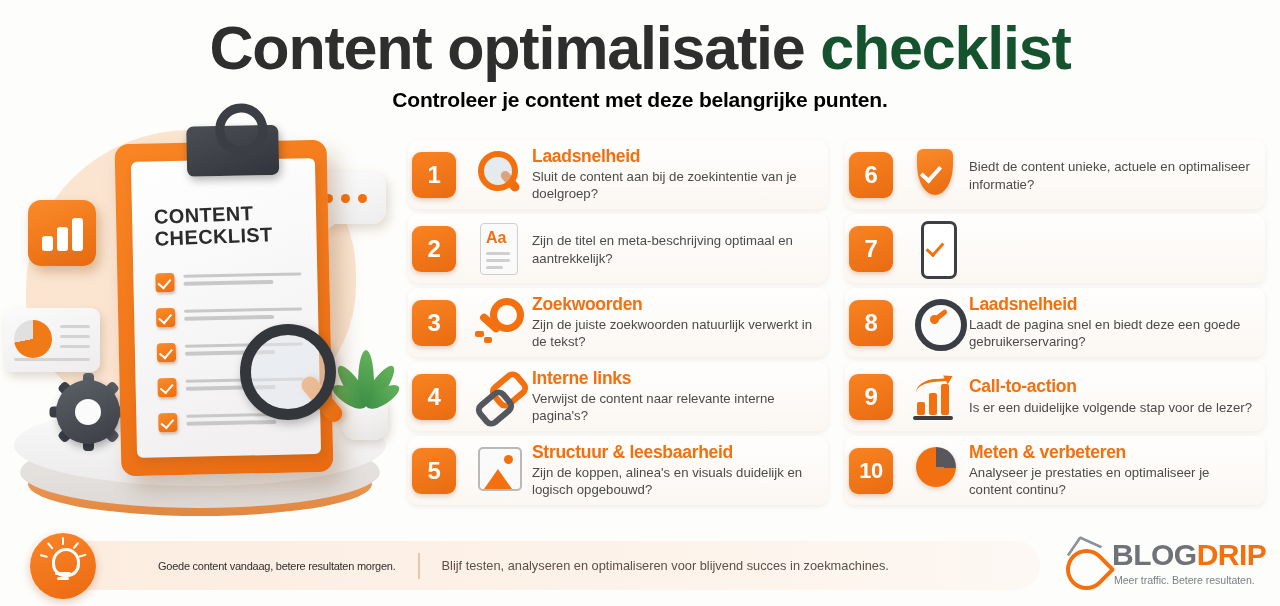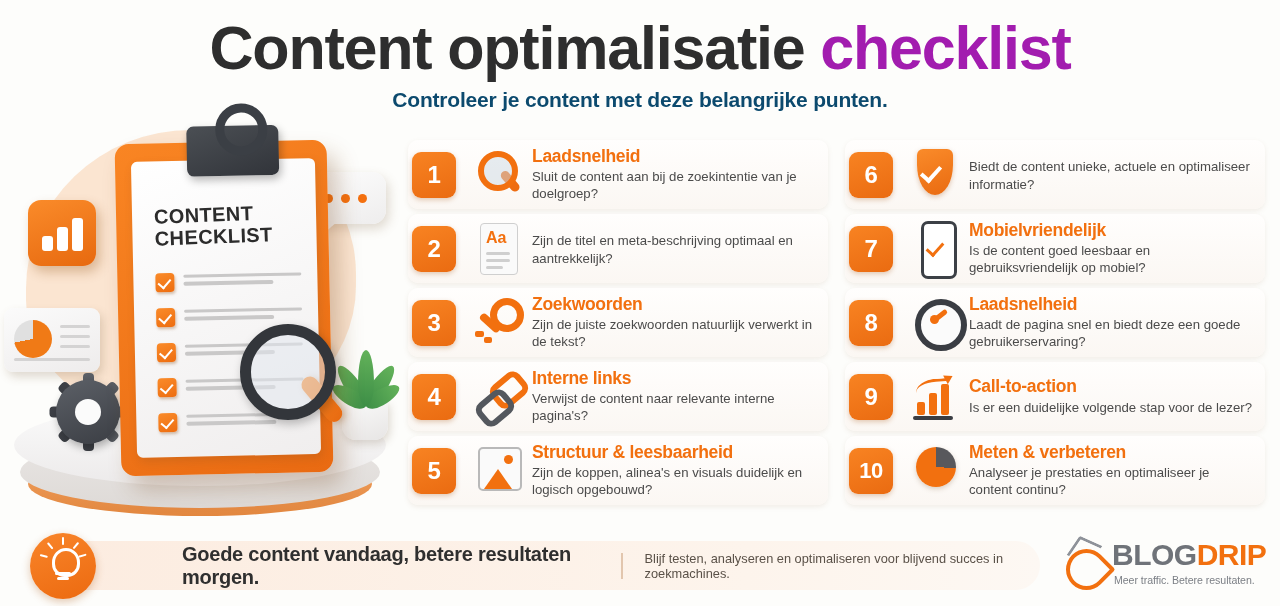--- a/index.html
+++ b/index.html
@@ -12,23 +12,23 @@
   #stage{position:absolute;inset:0;}
 
   
   .header{position:absolute;left:0;top:0;width:1280px;text-align:center;}
   .title{
     margin:0;padding-top:16px;
     font-size:61px;line-height:1.05;font-weight:bold;
     letter-spacing:-1.2px;color:#2e2e2e;
     white-space:nowrap;
   }
-  .title .accent{color:#a21caf;}
+  .title .accent{color:#14532d;}
   .subtitle{
-    margin:8px 0 0 0;font-size:21px;font-weight:bold;color:#0c4a6e;
+    margin:8px 0 0 0;font-size:21px;font-weight:bold;color:#000000;
     letter-spacing:-0.2px;
   }
 
   
   .illus{position:absolute;left:8px;top:112px;width:400px;height:420px;}
   .blob{
     position:absolute;left:18px;top:18px;width:330px;height:300px;
     background:#fae0c9;border-radius:52% 46% 50% 54%/55% 50% 50% 45%;
     opacity:.85;
   }
@@ -270,21 +270,21 @@
     box-shadow:0 3px 9px rgba(170,90,25,.32);
   }
   .bulb .b{
     position:absolute;left:22px;top:15px;width:22px;height:23px;border-radius:50% 50% 45% 45%;
     border:3px solid #fff;background:transparent;
   }
   .bulb .st{position:absolute;left:25px;top:39px;width:16px;height:3px;background:#fff;border-radius:2px;}
   .bulb .st2{position:absolute;left:27px;top:44px;width:12px;height:3px;background:#fff;border-radius:2px;}
   .bulb .ray{position:absolute;left:32px;top:4px;width:2.4px;height:8px;background:#fff;border-radius:2px;transform-origin:center 24px;}
   .foot-strong{
-    margin-left:120px;font-size:20px;font-weight:bold;color:#2f2f2f;letter-spacing:-0.25px;
+    margin-left:96px;font-size:11px;font-weight:normal;color:#2f2f2f;letter-spacing:-0.25px;
   }
   .divider{width:2px;height:26px;background:#e2c6ae;margin:0 22px;}
   .foot-sub{font-size:12.8px;color:#5a5148;}
   .logo{position:absolute;left:1062px;top:533px;width:205px;height:64px;}
   .logo .drop{
     position:absolute;left:2px;top:6px;width:40px;height:48px;
   }
   .logo .drop .d{
     position:absolute;left:2px;top:10px;width:33px;height:33px;
     border:4px solid #f2700f;border-radius:50% 6% 50% 50%;
@@ -487,24 +487,20 @@
         <div class="txt">
           <p>Biedt de content unieke, actuele en optimaliseer informatie?</p>
         </div>
       </div>
 
       <div class="item">
         <div class="badge">7</div>
         <div class="ico i-phone">
           <div class="ph"></div>
             <div class="ck"></div>
-        </div>
-        <div class="txt">
-          <h3>Mobielvriendelijk</h3>
-          <p>Is de content goed leesbaar en gebruiksvriendelijk op mobiel?</p>
         </div>
       </div>
 
       <div class="item">
         <div class="badge">8</div>
         <div class="ico i-gauge">
           <div class="g"></div>
             <div class="nd"></div>
             <div class="pv"></div>
         </div>

